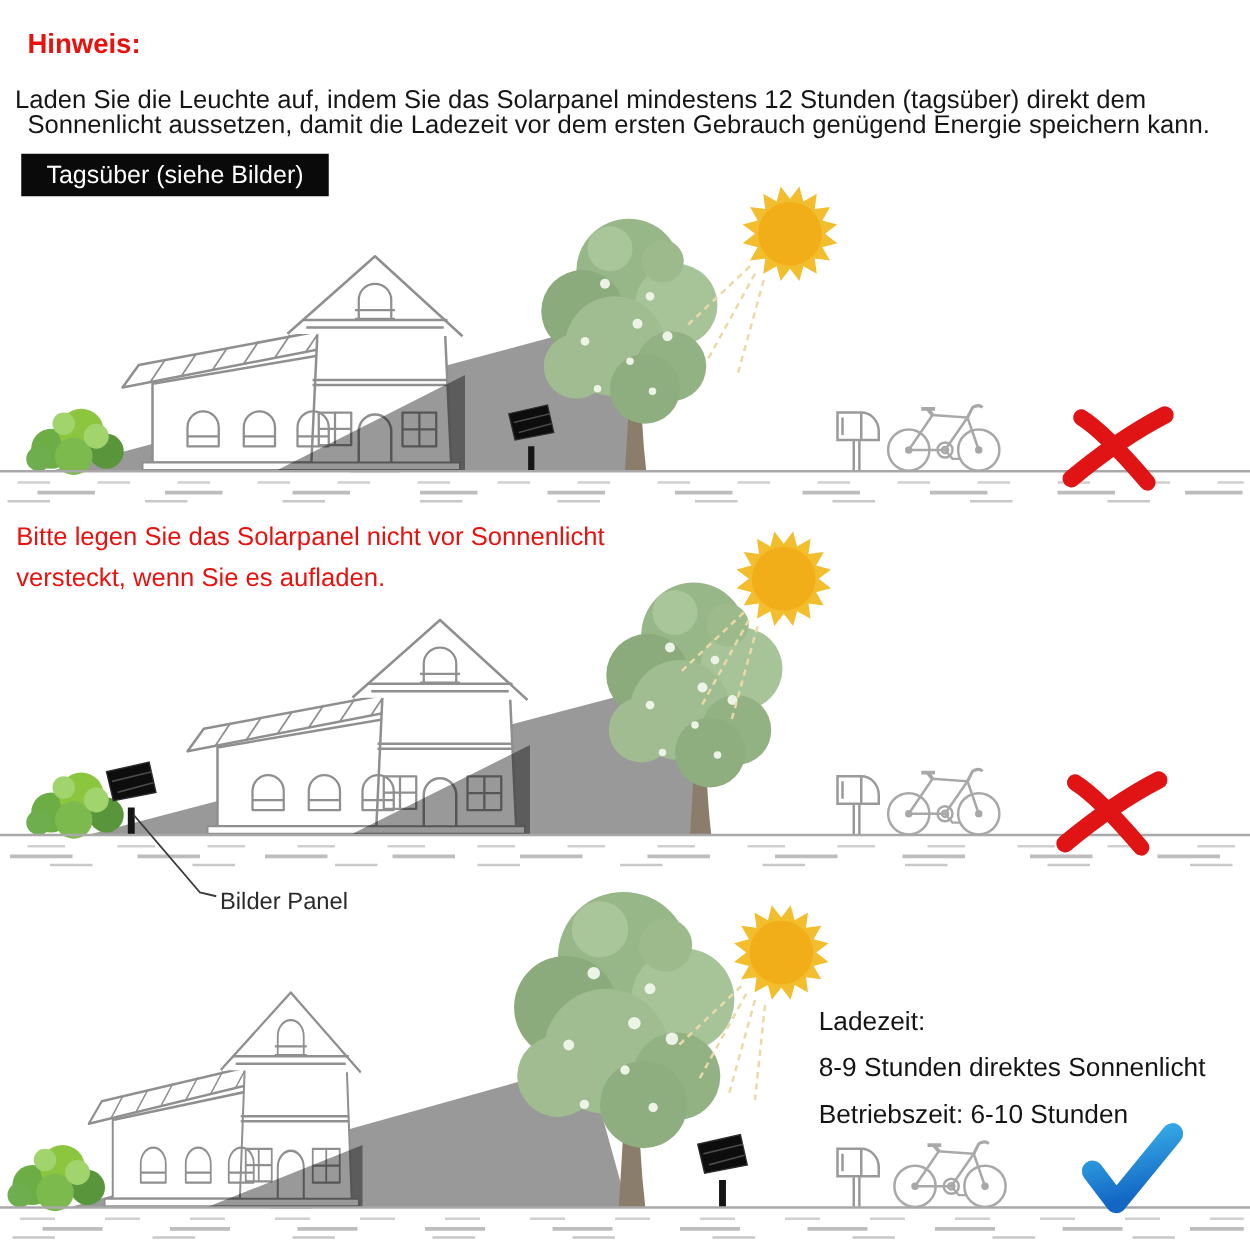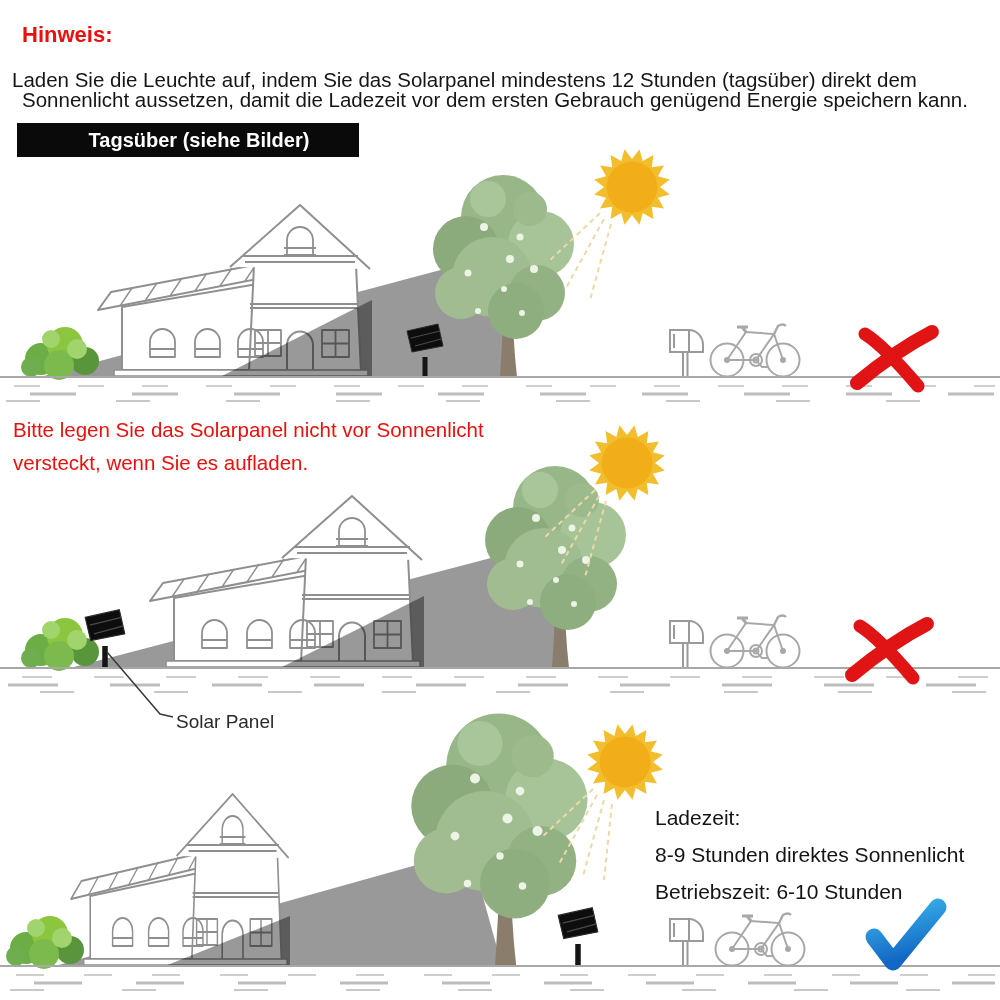--- a/index.html
+++ b/index.html
@@ -2,22 +2,22 @@
 <html><head>
 <meta charset="utf-8">
 <style>
   html,body{margin:0;padding:0;background:#fff;}
   .stage{position:relative;width:1000px;height:1000px;background:#ffffff;overflow:hidden;
          font-family:"Liberation Sans", sans-serif;border-radius:26px;}
   .stage svg{position:absolute;left:0;top:0;}
   .txt{position:absolute;white-space:nowrap;line-height:1.2;}
   .heading{font-size:22px;font-weight:bold;color:#e8110d;}
   .bodyline{font-size:20.5px;color:#161616;}
-  .banner{position:absolute;left:17px;top:123px;width:320px;height:34px;background:#0a0a0a;
-          color:#ffffff;font-size:20px;font-weight:bold;text-align:center;line-height:34px;padding-left:22px;}
+  .banner{position:absolute;left:17px;top:123px;width:246px;height:34px;background:#0a0a0a;
+          color:#ffffff;font-size:20px;font-weight:normal;text-align:center;line-height:34px;}
   .noteline{font-size:20.5px;color:#e8110d;}
   .panellabel{font-size:19px;color:#2a2a2a;}
   .infoline{font-size:21px;color:#141414;}
 </style>
 </head>
 <body>
 
 <div class="stage">
 
 <svg width="1000" height="1000" viewBox="0 0 1000 1000">
@@ -193,19 +193,19 @@
 
 <div class="txt heading" style="left:22px;top:22px;">Hinweis:</div>
 <div class="txt bodyline" style="left:12px;top:56px;margin-top:12px;">Laden Sie die Leuchte auf, indem Sie das Solarpanel mindestens 12 Stunden (tagsüber) direkt dem</div>
 <div class="txt bodyline" style="left:22px;top:88px;">Sonnenlicht aussetzen, damit die Ladezeit vor dem ersten Gebrauch genügend Energie speichern kann.</div>
 
 <div class="banner">Tagsüber (siehe Bilder)</div>
 
 <div class="txt noteline" style="left:13px;top:451px;">versteckt, wenn Sie es aufladen.</div>
 <div class="txt noteline" style="left:13px;top:418px;">Bitte legen Sie das Solarpanel nicht vor Sonnenlicht</div>
 
-<div class="txt panellabel" style="left:176px;top:711px;">Solar Panel</div>
+<div class="txt panellabel" style="left:176px;top:711px;">Bilder Panel</div>
 
 <div class="txt infoline" style="left:655px;top:805px;">Ladezeit:</div>
 <div class="txt infoline" style="left:655px;top:842px;">8-9 Stunden direktes Sonnenlicht</div>
 <div class="txt infoline" style="left:655px;top:879px;">Betriebszeit: 6-10 Stunden</div>
 
 </div>
 
 </body></html>

